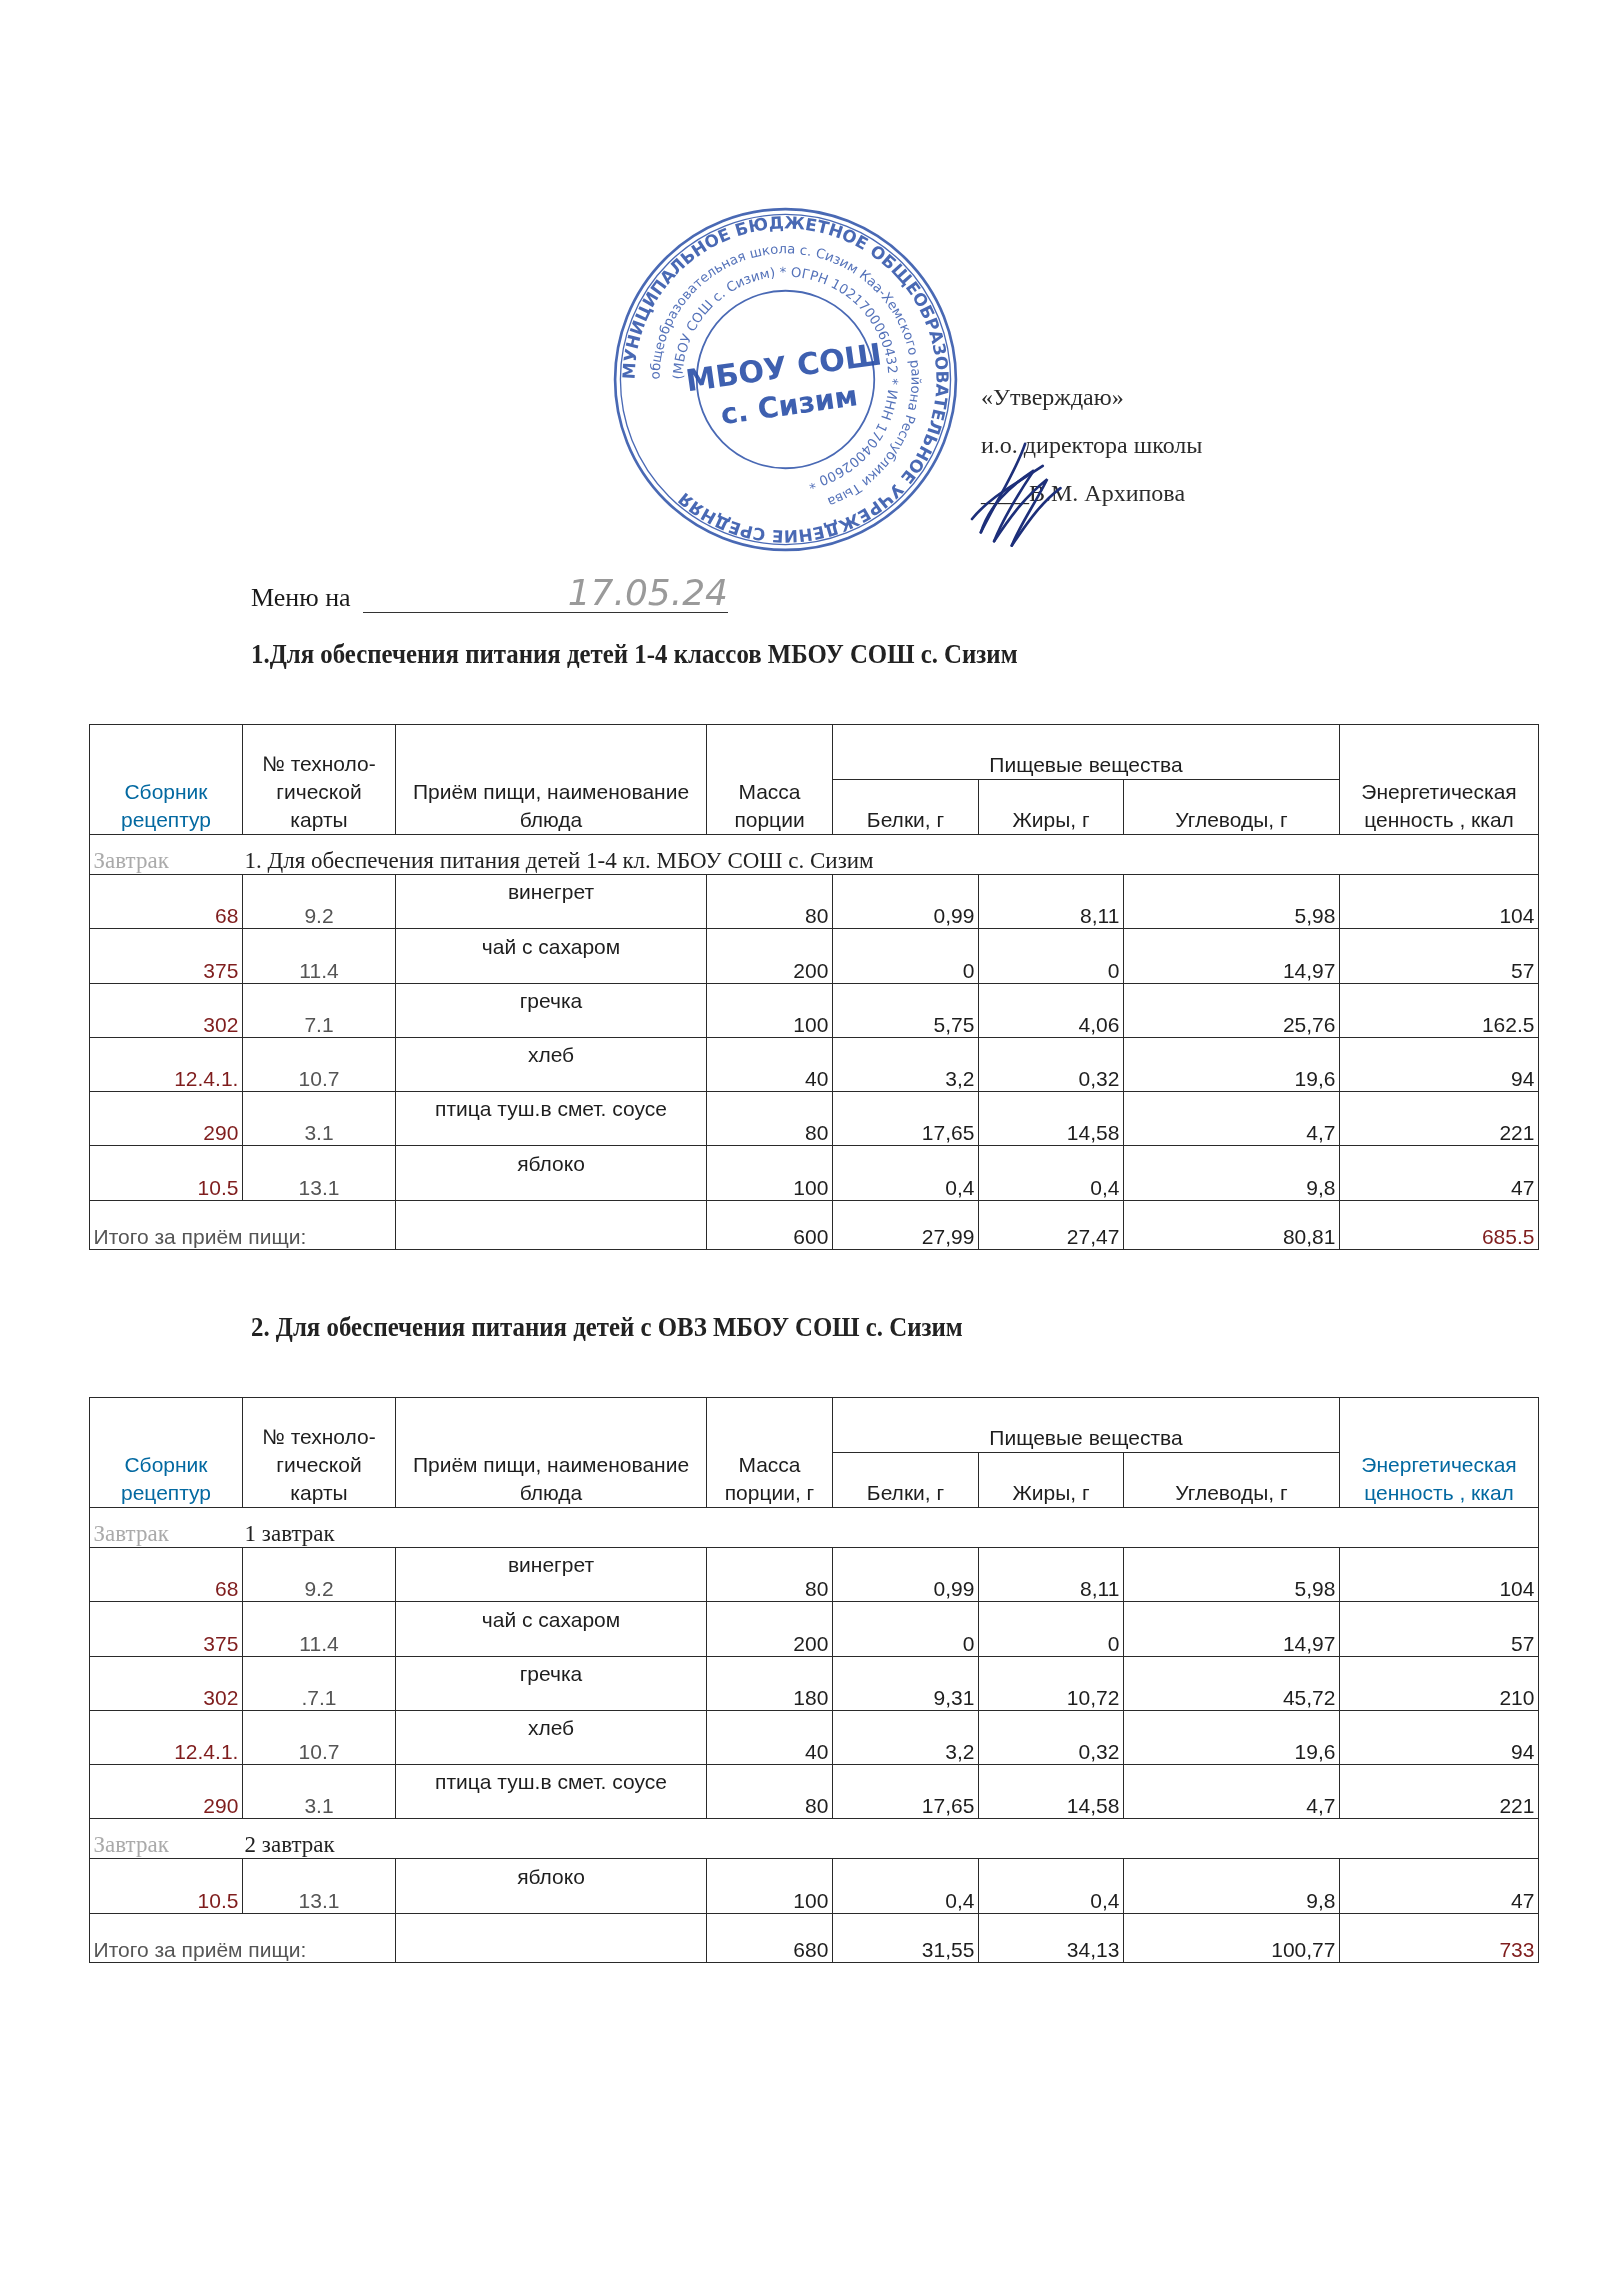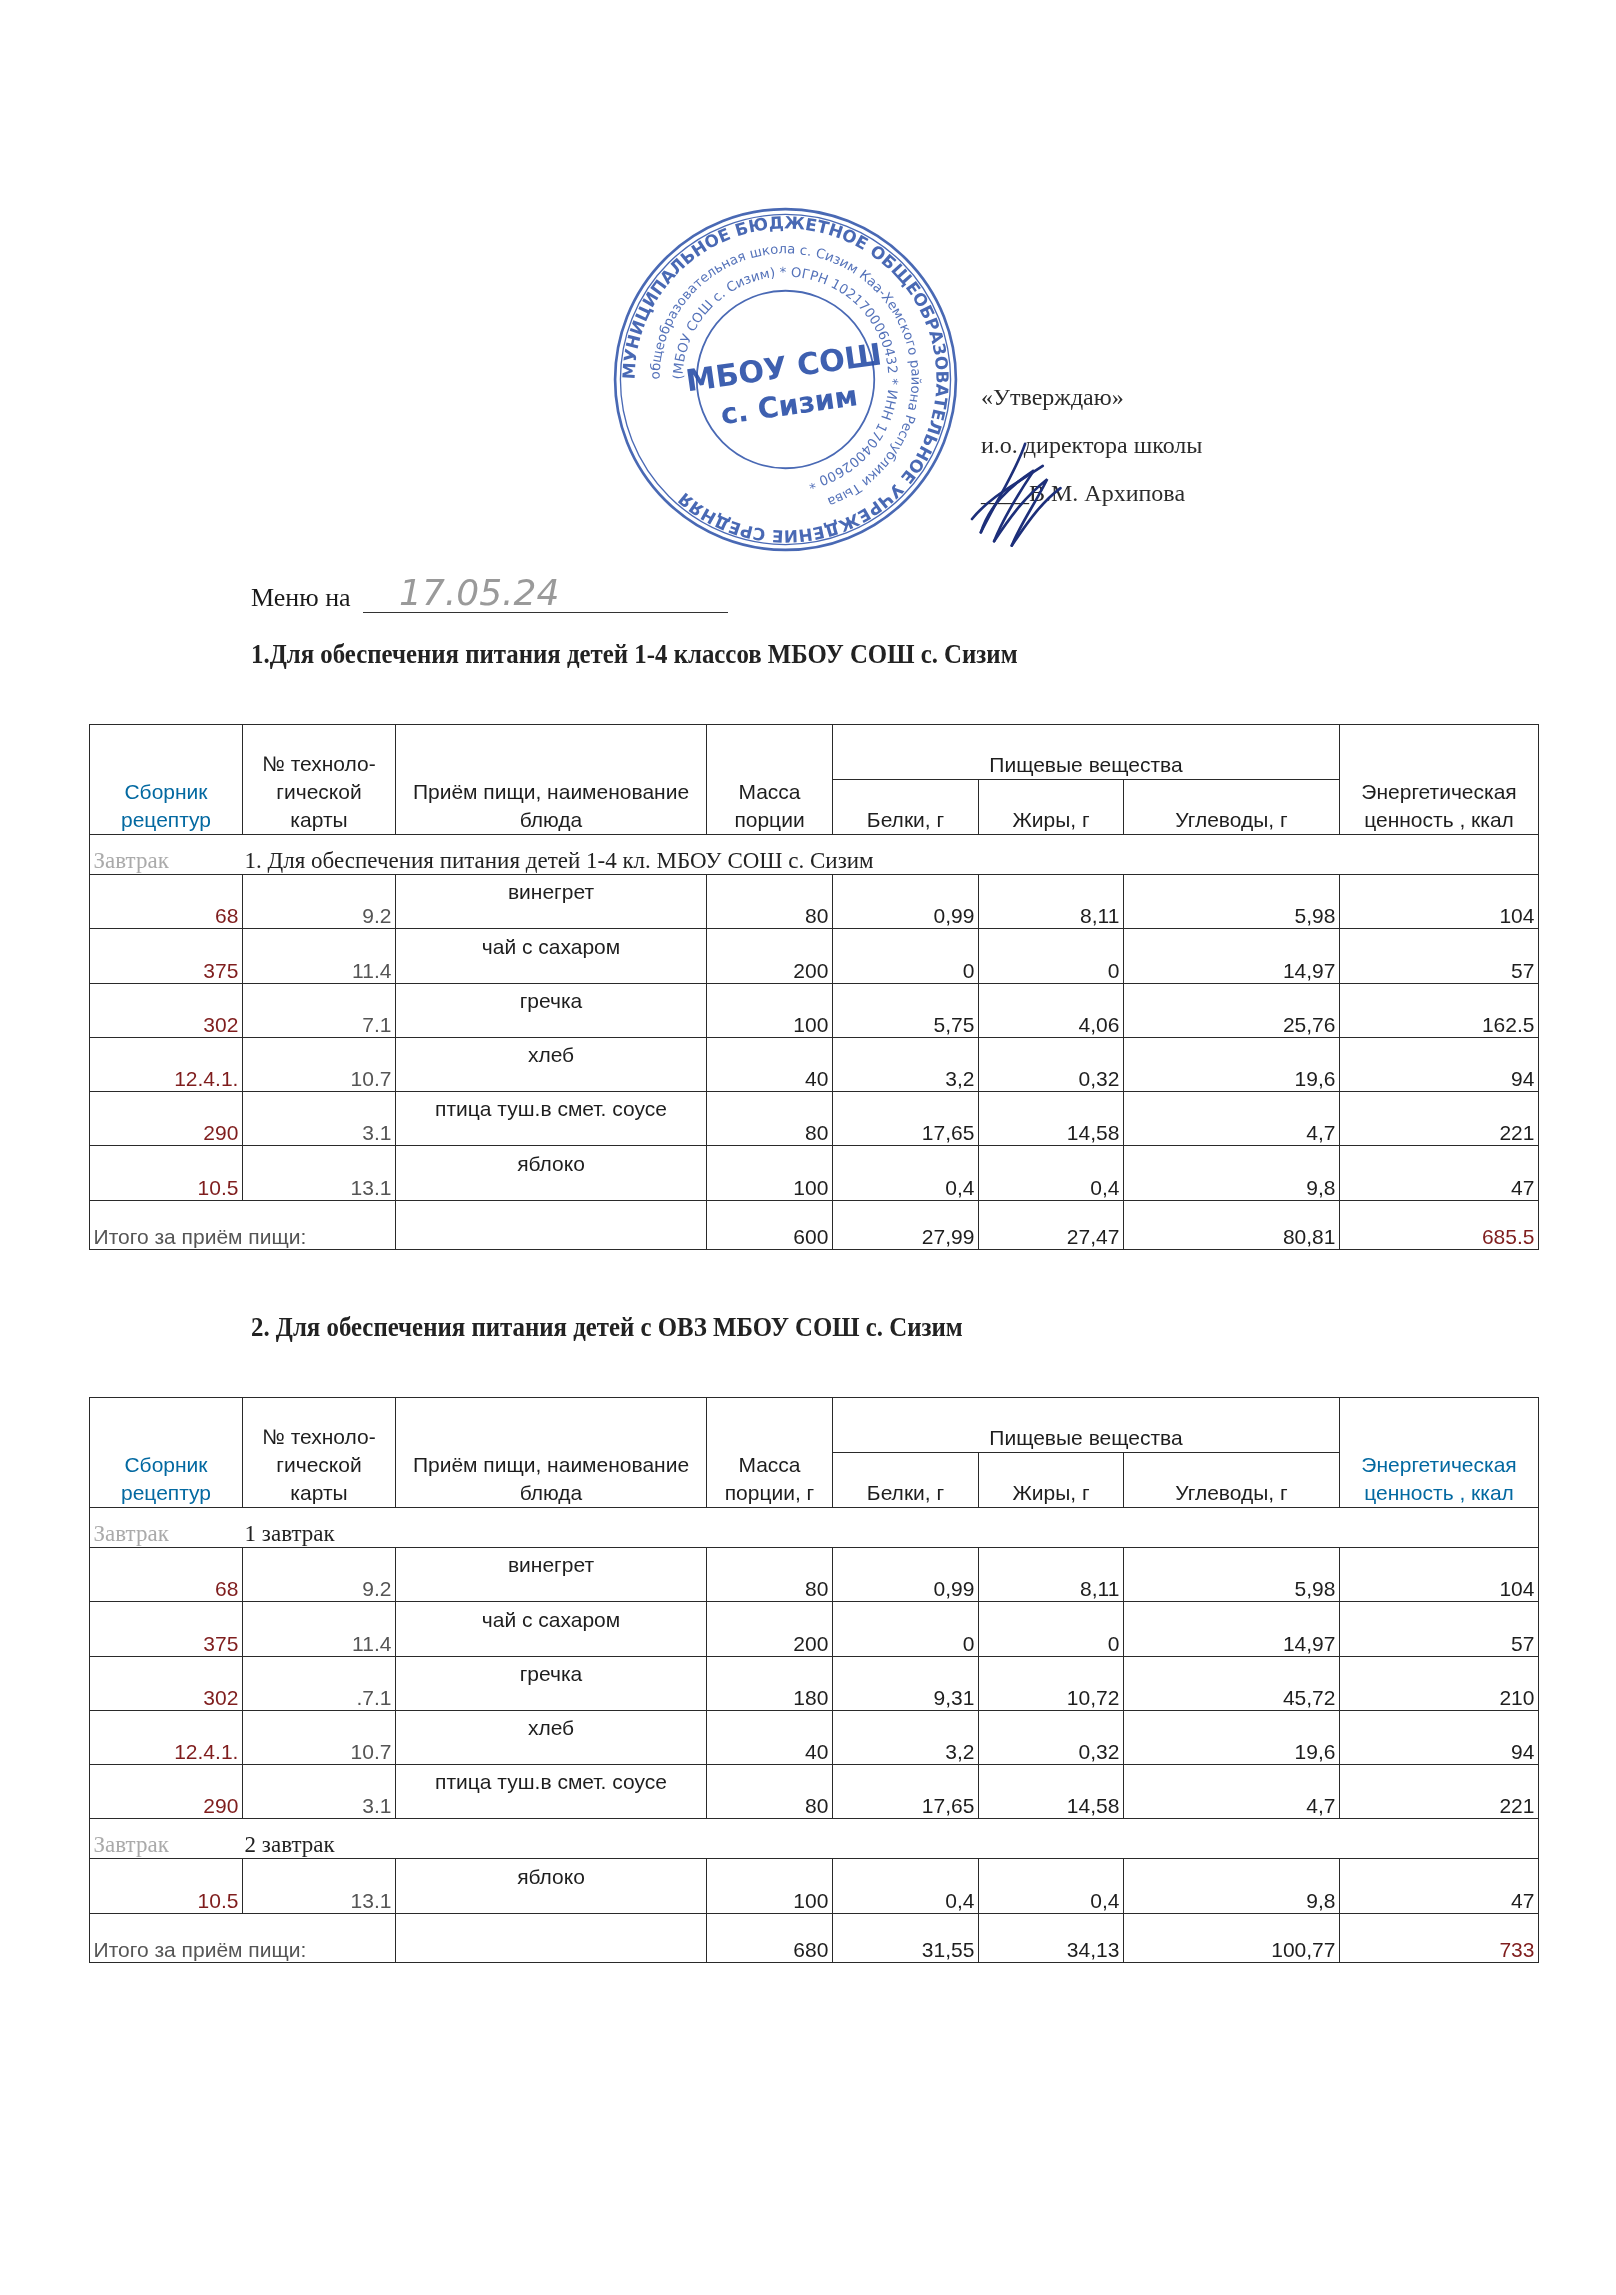--- a/index.html
+++ b/index.html
@@ -12,41 +12,41 @@
   .stamp svg { width: 100%; height: 100%; }
 
   
   .approval { left: 981px; top: 373px; font-size: 24px; line-height: 48px; color: #2b2b2b; }
   .approval div { white-space: nowrap; }
   .sig { left: 963px; top: 435px; width: 133px; height: 115px; }
 
   .menu-title { left: 251px; top: 573px; font-size: 26px; display: flex; align-items: flex-end; }
   .menu-date { display: inline-block; width: 329px; border-bottom: 1.8px solid #333; margin-left: 12.4px;
                font-family: "DejaVu Sans", sans-serif; font-style: italic; font-size: 36px;
-               color: #9a9a9a; padding-left: 36px; height: 39px; line-height: 39px; }
+               color: #9a9a9a; padding-left: 36px; height: 39px; line-height: 39px; text-align: right; }
 
   .section-title { font-size: 27px; font-weight: bold; color: #222; white-space: nowrap; transform: scaleX(0.92); transform-origin: left; }
   .st1 { left: 251px; top: 639px; }
   .st2 { left: 251px; top: 1312px; }
 
   table.menu { position: absolute; border-collapse: collapse; table-layout: fixed;
                font-family: "Liberation Sans", sans-serif; font-size: 21px; color: #1e1e1e; }
   table.menu td { border: 1.8px solid #2a2a2a; padding: 0 3.6px; vertical-align: bottom; }
   .t1 { left: 89px; top: 724px; width: 1447px; }
   .t2 { left: 89px; top: 1397px; width: 1447px; }
 
   .hdr td { text-align: center; vertical-align: middle; line-height: 28px; }
   .hdr .faded { color: #0369a1; }
   .sec-row td { border-left: 1.8px solid #ccc; border-right: 1.8px solid #444; height: 39px; vertical-align: middle; font-family: "Liberation Serif", serif; font-size: 23px; margin-left: 11px; }
   .sec-row .lbl { color: #aaa; display: inline-block; width: 151px; }
   .sec-row .ttl { color: #222; }
   .data td { height: 48px; }
   .num { text-align: right; }
   .txt { text-align: center; vertical-align: top !important; padding-top: 5.3px !important; }
-  .code { text-align: right; color: #555; }
+  .code { text-align: center; color: #555; }
   .muted { color: #7f1d1d; }
   .total td { height: 48px; }
   .total .lbl { color: #555; font-size: 21px; }
 </style>
 </head>
 <body>
 
 <div class="abs stamp">
   <svg viewBox="0 0 400 400">
     <defs>

